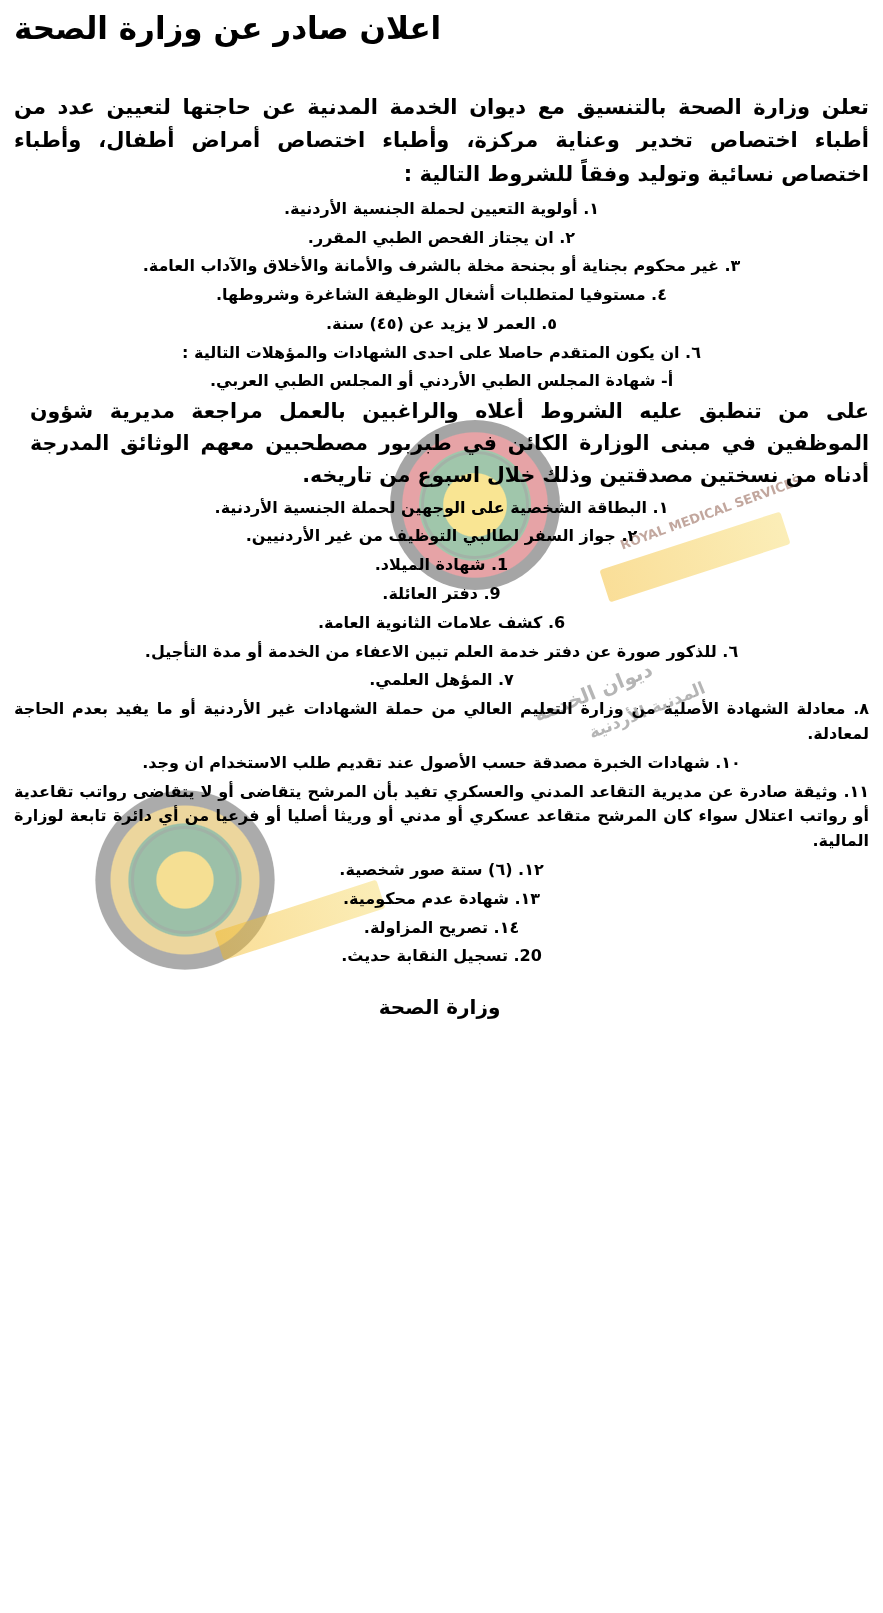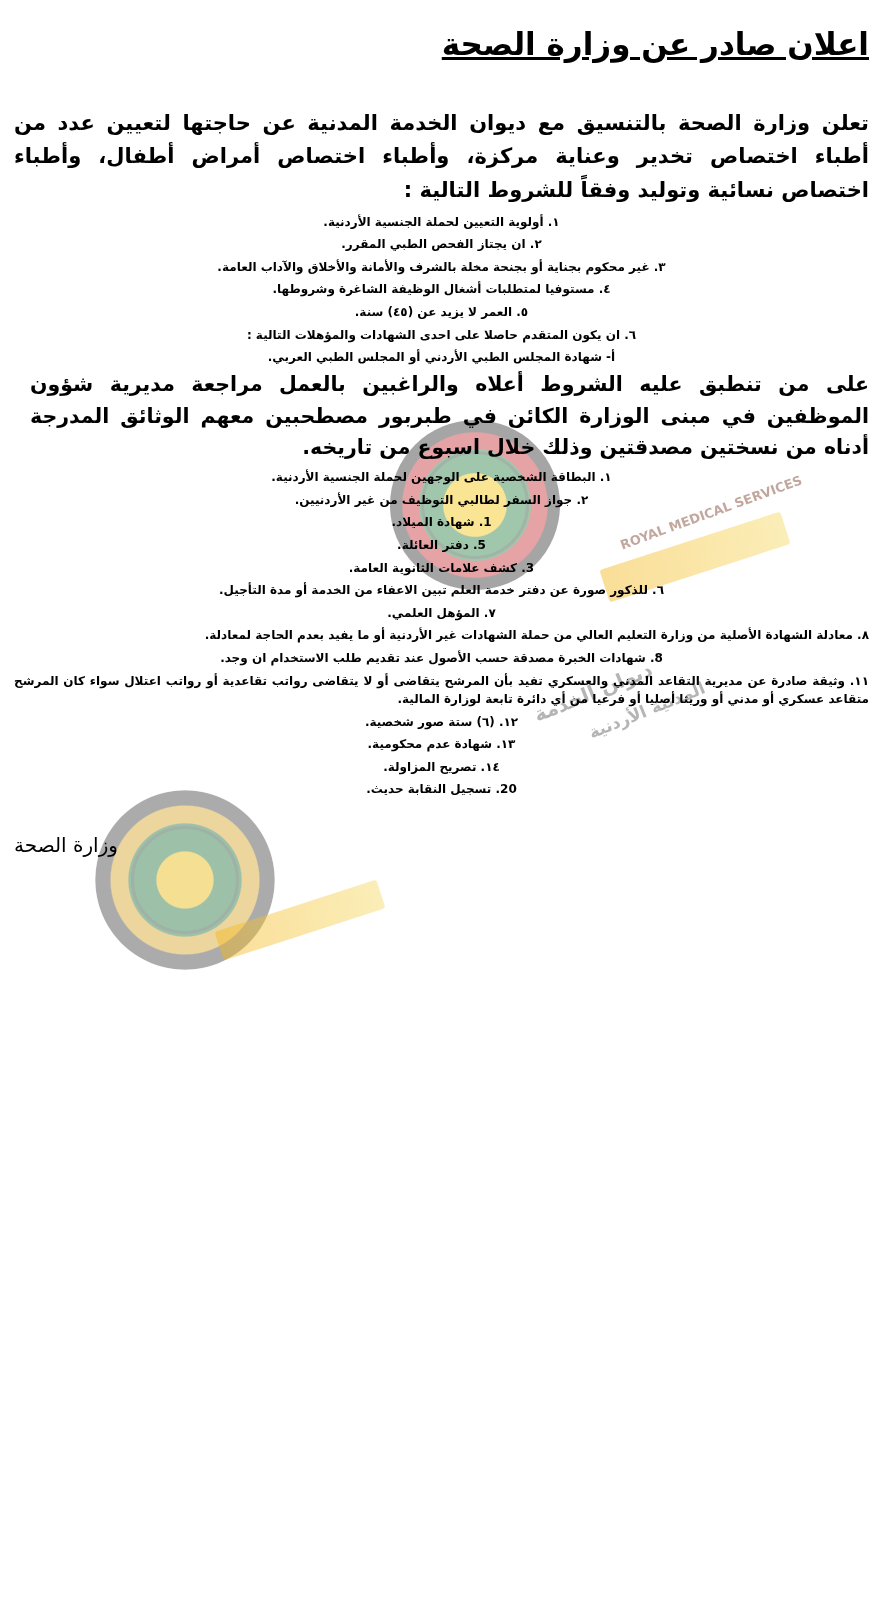--- a/index.html
+++ b/index.html
@@ -104,68 +104,67 @@
     transform: rotate(-20deg);
     color: rgba(120, 60, 40, 0.45);
   }
 
   
   .content {
     position: relative;
     z-index: 1;
   }
   h1.title {
-    margin: 18px 0 14px 0;
-    text-align: right;
+    margin: 2px 0 14px 0;
+    text-align: left;
     font-size: 31px;
     font-weight: bold;
     letter-spacing: 0;
     line-height: 1.2;
-    text-decoration: underline;
   }
   .para {
     font-size: 21px;
     font-weight: bold;
     line-height: 1.58;
     text-align: justify;
     text-align-last: right;
     margin: 0 0 2px 0;
   }
   .para.intro {
     text-align: justify;
     text-align-last: right;
     margin-bottom: 6px;
     margin-top: 44px;
   }
   .item {
-    font-size: 12px;
+    font-size: 16px;
     font-weight: bold;
     line-height: 1.55;
     margin: 4px 0 1px 0;
   }
   .item.center {
     text-align: center;
   }
   .item.justify {
     text-align: justify;
     text-align-last: right;
   }
   .block-note {
     font-size: 20.5px;
     font-weight: bold;
     line-height: 1.55;
     text-align: justify;
     text-align-last: right;
     margin: 2px 0 2px 16px;
   }
   .signature {
-    margin-top: 34px;
+    margin-top: 26px;
     font-size: 20px;
-    font-weight: normal;
-    text-align: left;
+    font-weight: bold;
+    text-align: center;
     padding-right: 4px;
   }
 </style>
 </head>
 <body>
 
 <div class="page">
 
   <div class="watermark-layer">
     <div class="seal seal-top"></div>
@@ -193,26 +192,26 @@
       <p class="item center">أ- شهادة المجلس الطبي الأردني أو المجلس الطبي العربي.</p>
     </div>
 
     <p class="block-note">على من تنطبق عليه الشروط أعلاه والراغبين بالعمل مراجعة مديرية شؤون الموظفين في مبنى الوزارة الكائن في طبربور مصطحبين معهم الوثائق المدرجة أدناه من نسختين مصدقتين وذلك خلال اسبوع من تاريخه.</p>
 
 
     <div>
       <p class="item center">١. البطاقة الشخصية على الوجهين لحملة الجنسية الأردنية.</p>
       <p class="item center">٢. جواز السفر لطالبي التوظيف من غير الأردنيين.</p>
       <p class="item center">1. شهادة الميلاد.</p>
-      <p class="item center">5. دفتر العائلة.</p>
-      <p class="item center">3. كشف علامات الثانوية العامة.</p>
+      <p class="item center">9. دفتر العائلة.</p>
+      <p class="item center">6. كشف علامات الثانوية العامة.</p>
       <p class="item center">٦. للذكور صورة عن دفتر خدمة العلم تبين الاعفاء من الخدمة أو مدة التأجيل.</p>
       <p class="item center">٧. المؤهل العلمي.</p>
       <p class="item justify">٨. معادلة الشهادة الأصلية من وزارة التعليم العالي من حملة الشهادات غير الأردنية أو ما يفيد بعدم الحاجة لمعادلة.</p>
-      <p class="item center">8. شهادات الخبرة مصدقة حسب الأصول عند تقديم طلب الاستخدام ان وجد.</p>
+      <p class="item center">١٠. شهادات الخبرة مصدقة حسب الأصول عند تقديم طلب الاستخدام ان وجد.</p>
       <p class="item justify">١١. وثيقة صادرة عن مديرية التقاعد المدني والعسكري تفيد بأن المرشح يتقاضى أو لا يتقاضى رواتب تقاعدية أو رواتب اعتلال سواء كان المرشح متقاعد عسكري أو مدني أو وريثا أصليا أو فرعيا من أي دائرة تابعة لوزارة المالية.</p>
       <p class="item center">١٢. (٦) ستة صور شخصية.</p>
       <p class="item center">١٣. شهادة عدم محكومية.</p>
       <p class="item center">١٤. تصريح المزاولة.</p>
       <p class="item center">20. تسجيل النقابة حديث.</p>
     </div>
 
     <p class="signature">وزارة الصحة</p>
 
   </div>

